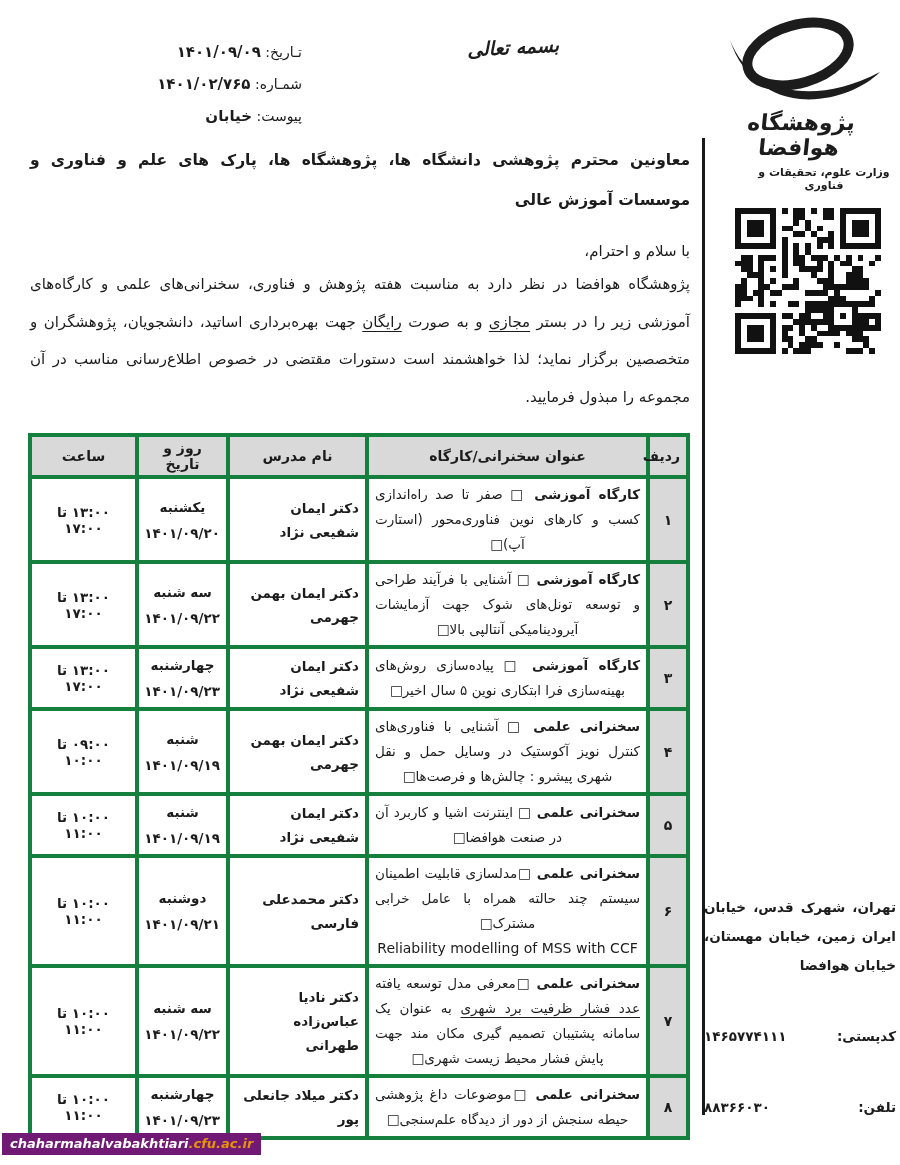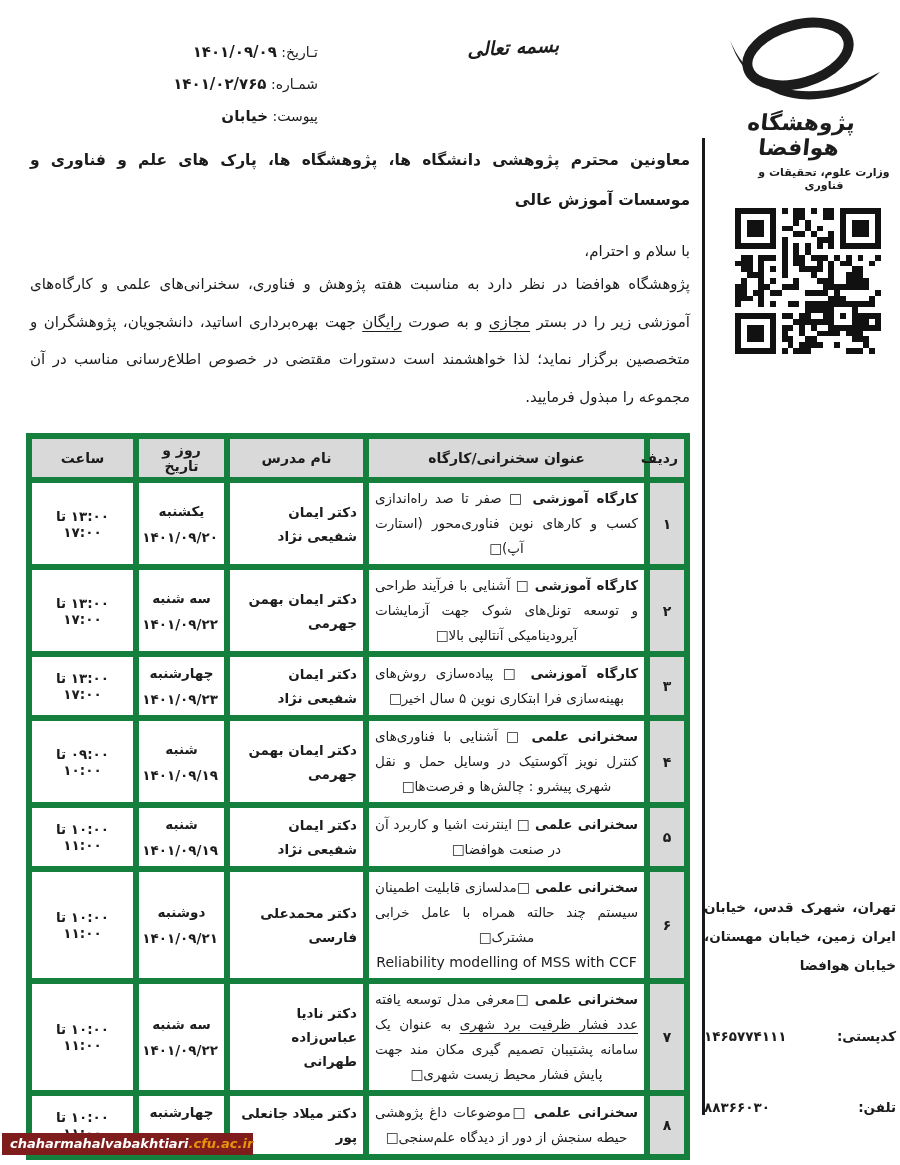--- a/index.html
+++ b/index.html
@@ -1,19 +1,19 @@
 <!DOCTYPE html>
 <html lang="fa"><head>
 <meta charset="utf-8">
 <style>
   html,body{margin:0;padding:0;background:#ffffff;}
   .page{position:relative;width:900px;height:1165px;background:#ffffff;overflow:hidden;
         font-family:"DejaVu Sans",sans-serif;color:#1c1c1c;}
   
-  .meta-block{position:absolute;top:36px;left:28px;width:290px;direction:rtl;text-align:right;
+  .meta-block{position:absolute;top:36px;left:12px;width:290px;direction:rtl;text-align:right;
               font-size:14px;line-height:32px;}
   .meta-block .lbl{font-weight:400;}
   .meta-block .val{font-weight:700;font-size:15px;}
   .besmellah{position:absolute;top:36px;left:418px;width:190px;text-align:center;
              font-family:"DejaVu Serif",serif;font-style:italic;font-weight:700;font-size:19px;
              transform:rotate(-3deg);}
   .logo-block{position:absolute;top:14px;left:706px;width:188px;text-align:center;}
   .logo-title{direction:rtl;font-weight:700;font-size:22px;letter-spacing:-1px;margin-top:-6px;
               transform:skewX(-6deg);}
   .logo-subtitle{direction:rtl;font-weight:700;font-size:11px;margin-top:6px;padding-left:48px;}
@@ -24,36 +24,36 @@
   .recipient{font-weight:700;font-size:15.5px;line-height:40px;text-align:justify;}
   .recipient .l1{text-align-last:justify;display:block;}
   .recipient .l2{display:block;}
   .salutation{margin-top:22px;font-size:15px;}
   .body-par{margin-top:6px;font-size:15px;line-height:37.5px;text-align:justify;}
   .u{text-decoration:underline;text-underline-offset:4px;}
   .b{font-weight:700;}
   
   table.sched{margin-top:17px;width:658px;border-collapse:collapse;border:2px solid #222;
               font-size:13.5px;table-layout:fixed;}
-  table.sched th,table.sched td{border:6px solid #15803d;vertical-align:middle;padding:3px 6px;}
+  table.sched th,table.sched td{border:4px solid #15803d;vertical-align:middle;padding:3px 6px;}
   table.sched th{background:#d9d9d9;font-weight:700;font-size:14px;height:31px;}
   td.rowno{background:#d9d9d9;text-align:center;font-weight:700;font-size:14px;}
   td.title-cell{text-align:justify;text-align-last:center;line-height:25px;}
   td.title-cell .en{display:block;direction:ltr;text-align:center;text-align-last:center;font-size:14px;}
   td.instr{font-weight:700;line-height:24px;}
   td.daydate{text-align:center;font-weight:700;line-height:26px;}
   td.time{text-align:center;font-weight:700;}
   
   .address-block{position:absolute;left:704px;top:893px;width:192px;direction:rtl;
                  font-weight:700;font-size:13.5px;line-height:29px;}
   .addr{text-align:justify;}
   .contact-line{text-align:justify;text-align-last:justify;margin-top:42px;}
   
-  .footer-bar{position:absolute;left:2px;top:1133px;background:#7f1d1d;color:#ffffff;
-              padding:3px 0 4px 8px;font-size:13px;font-weight:700;font-style:italic;cursor:pointer;}
+  .footer-bar{position:absolute;left:2px;top:1133px;background:#701a75;color:#ffffff;
+              padding:3px 8px 4px 8px;font-size:13px;font-weight:700;font-style:italic;cursor:pointer;}
   .footer-bar .sfx{color:#e8930e;}
 </style>
 </head>
 <body>
 
 <div class="page">
 
   <div class="meta-block">
     <div>
       <span class="lbl">تـاریخ:</span>

